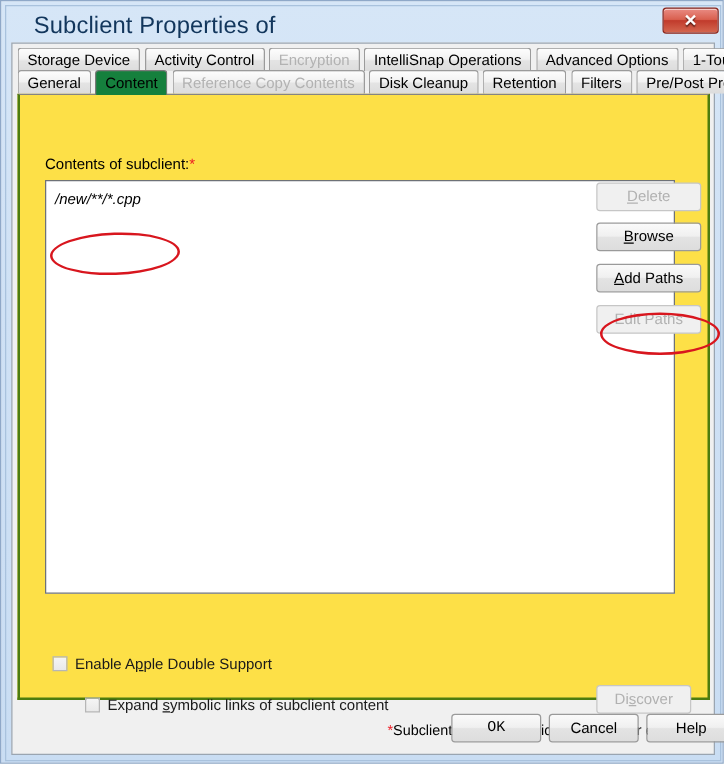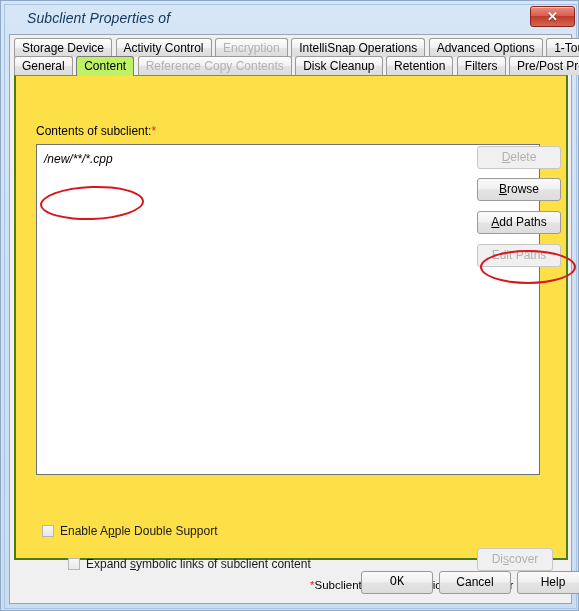--- a/index.html
+++ b/index.html
@@ -29,25 +29,24 @@
 
   
   #titlebar {
     position: absolute;
     left: 4px; top: 4px;
     width: 571px; height: 27px;
   }
   #title-text {
     position: absolute;
     left: 22px; top: 5px;
-    font-size: 14px;
+    font-size: 19px;
     color: #12365c;
     letter-spacing: 0.1px;
     white-space: nowrap;
-    font-style: italic;
   }
   #close-button {
     position: absolute;
     left: 525px; top: 1px;
     width: 45px; height: 21px;
     border: 1px solid #8a2318;
     border-radius: 3px;
     background: linear-gradient(to bottom, #e98c84 0%, #d9604f 45%, #c13b2c 50%, #d4664f 100%);
     box-shadow: inset 0 1px 0 rgba(255,255,255,0.55);
     cursor: pointer;
@@ -94,21 +93,21 @@
     border: 1px solid #9b9b9b;
     border-bottom: none;
     border-radius: 3px 3px 0 0;
     margin-right: -1px;
     cursor: pointer;
     vertical-align: top;
     position: relative;
   }
   .tab.disabled { color: #b2b2b2; }
   .tab.selected {
-    background: #bef264;
+    background: #15803d;
     border-color: #7a7a7a;
     color: #000000;
     z-index: 5;
     height: 20px;
     margin-bottom: -1px;
   }
 
   
   #tab-page {
     position: absolute;

